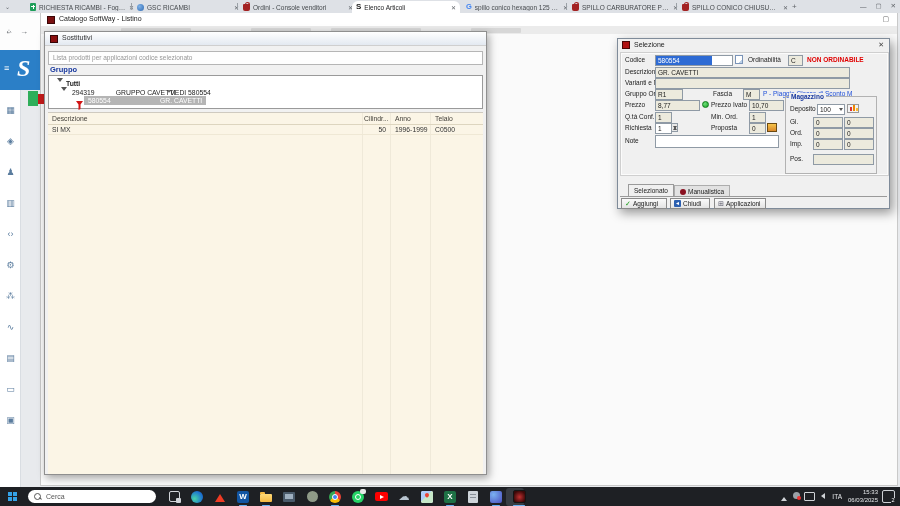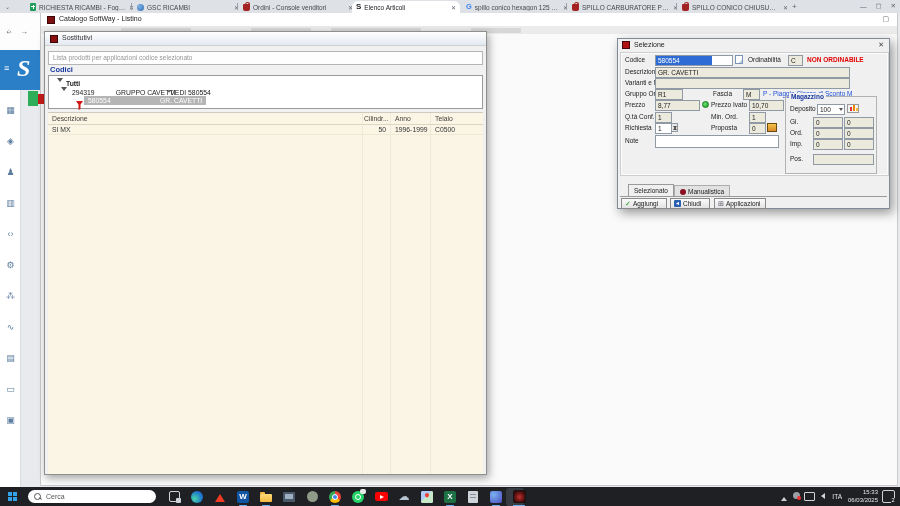--- a/index.html
+++ b/index.html
@@ -256,21 +256,21 @@
 
   <div id="frag-green"></div>
   <div id="frag-red"></div>
 
   <div id="sost">
     <div id="sost-titlebar">
       <span id="sost-ic"></span>
       <span id="sost-title" class="nw">Sostitutivi</span>
     </div>
     <div id="sost-hint" class="nw">Lista prodotti per applicazioni codice selezionato</div>
-    <div id="codici-lbl">Codici</div>
+    <div id="codici-lbl">Gruppo</div>
 
     <div id="tree">
       <div class="trow" style="left:8px;top:1.5px;font-weight:bold;"><span class="chev"></span><span>Tutti</span></div>
       <div class="trow" style="left:12px;top:10.5px;">
         <span class="chev"></span>
         <span style="display:inline-block;width:42px;">294319</span>
         <span style="display:inline-block;width:50px;">GRUPPO CAVETTI</span>
         <span>*VEDI 580554</span>
       </div>
       <span id="funnel"><svg width="7" height="9" viewBox="0 0 7 9">

